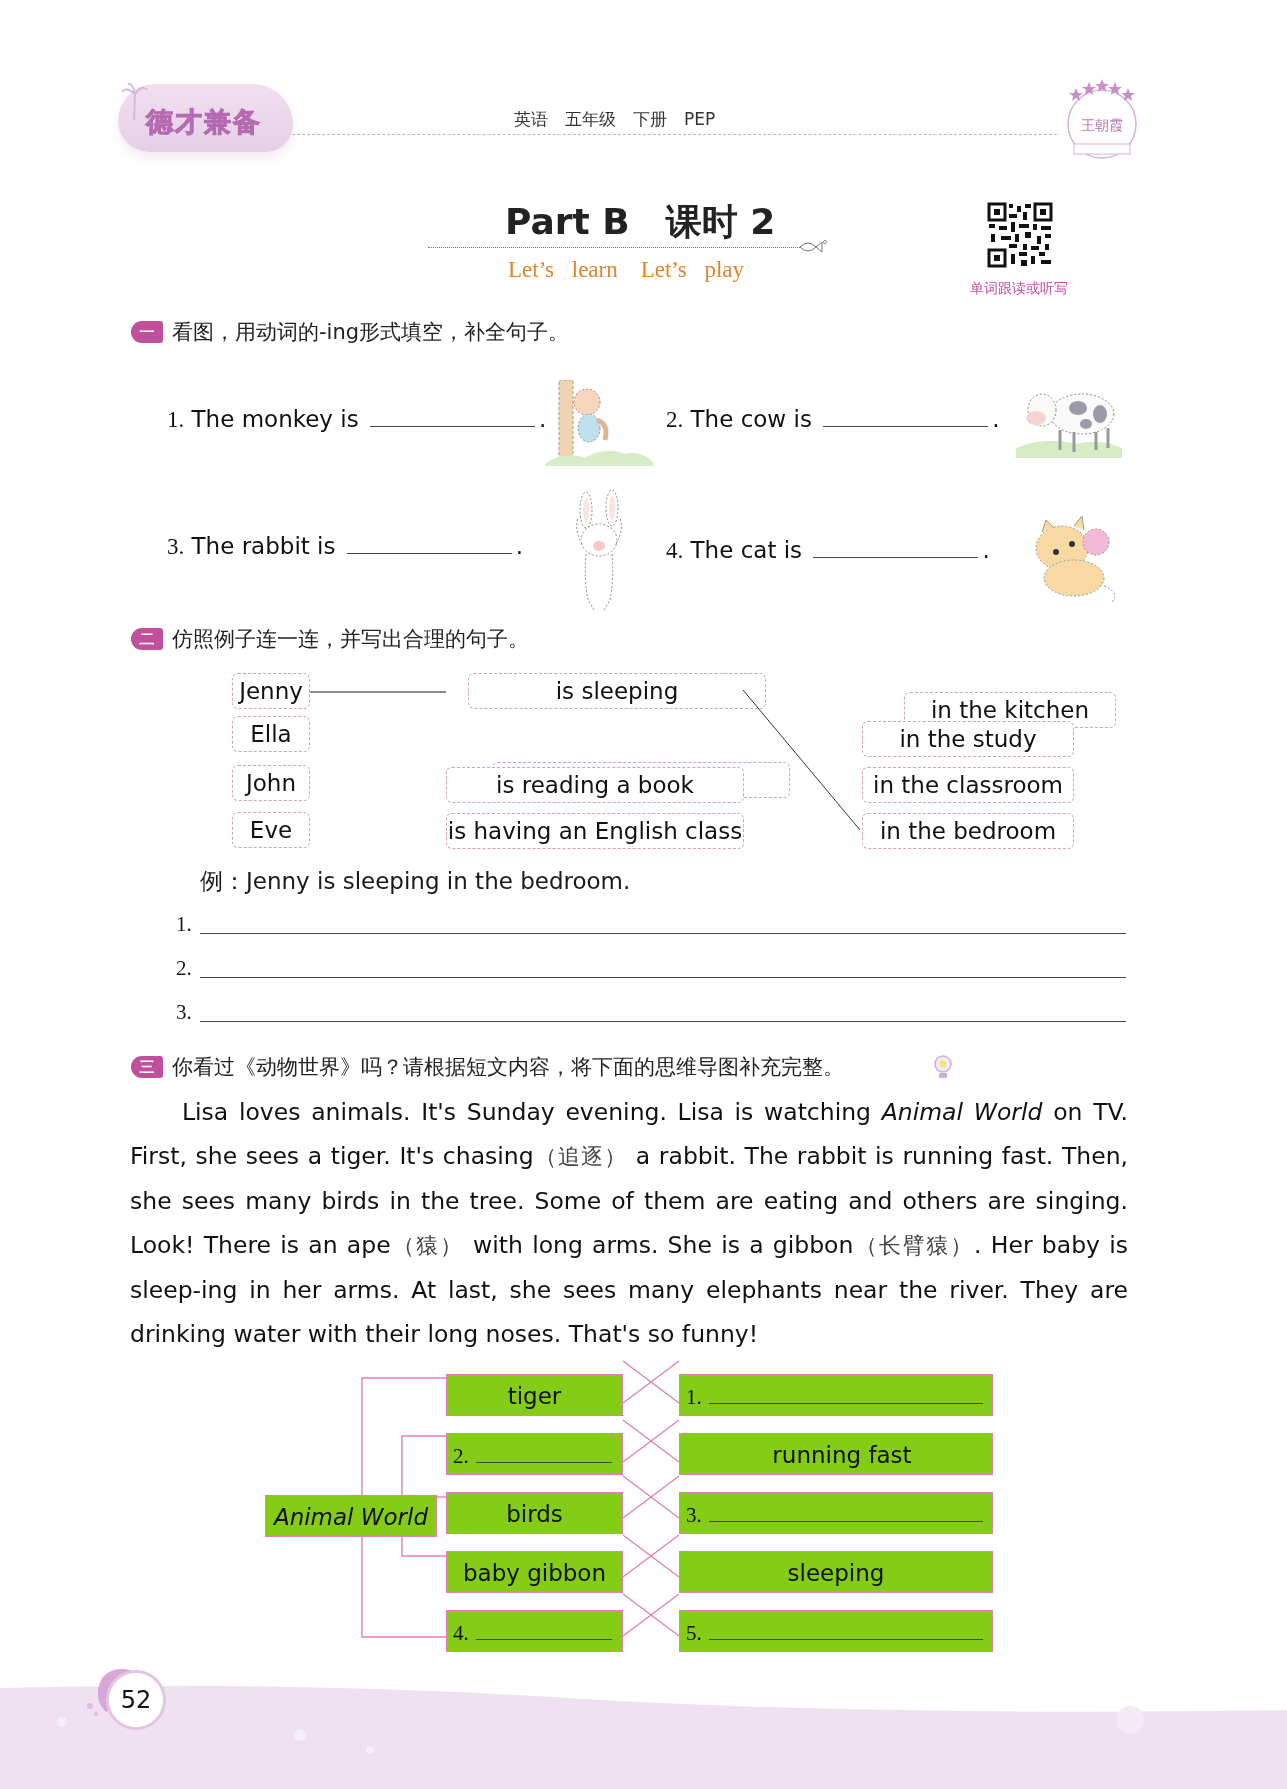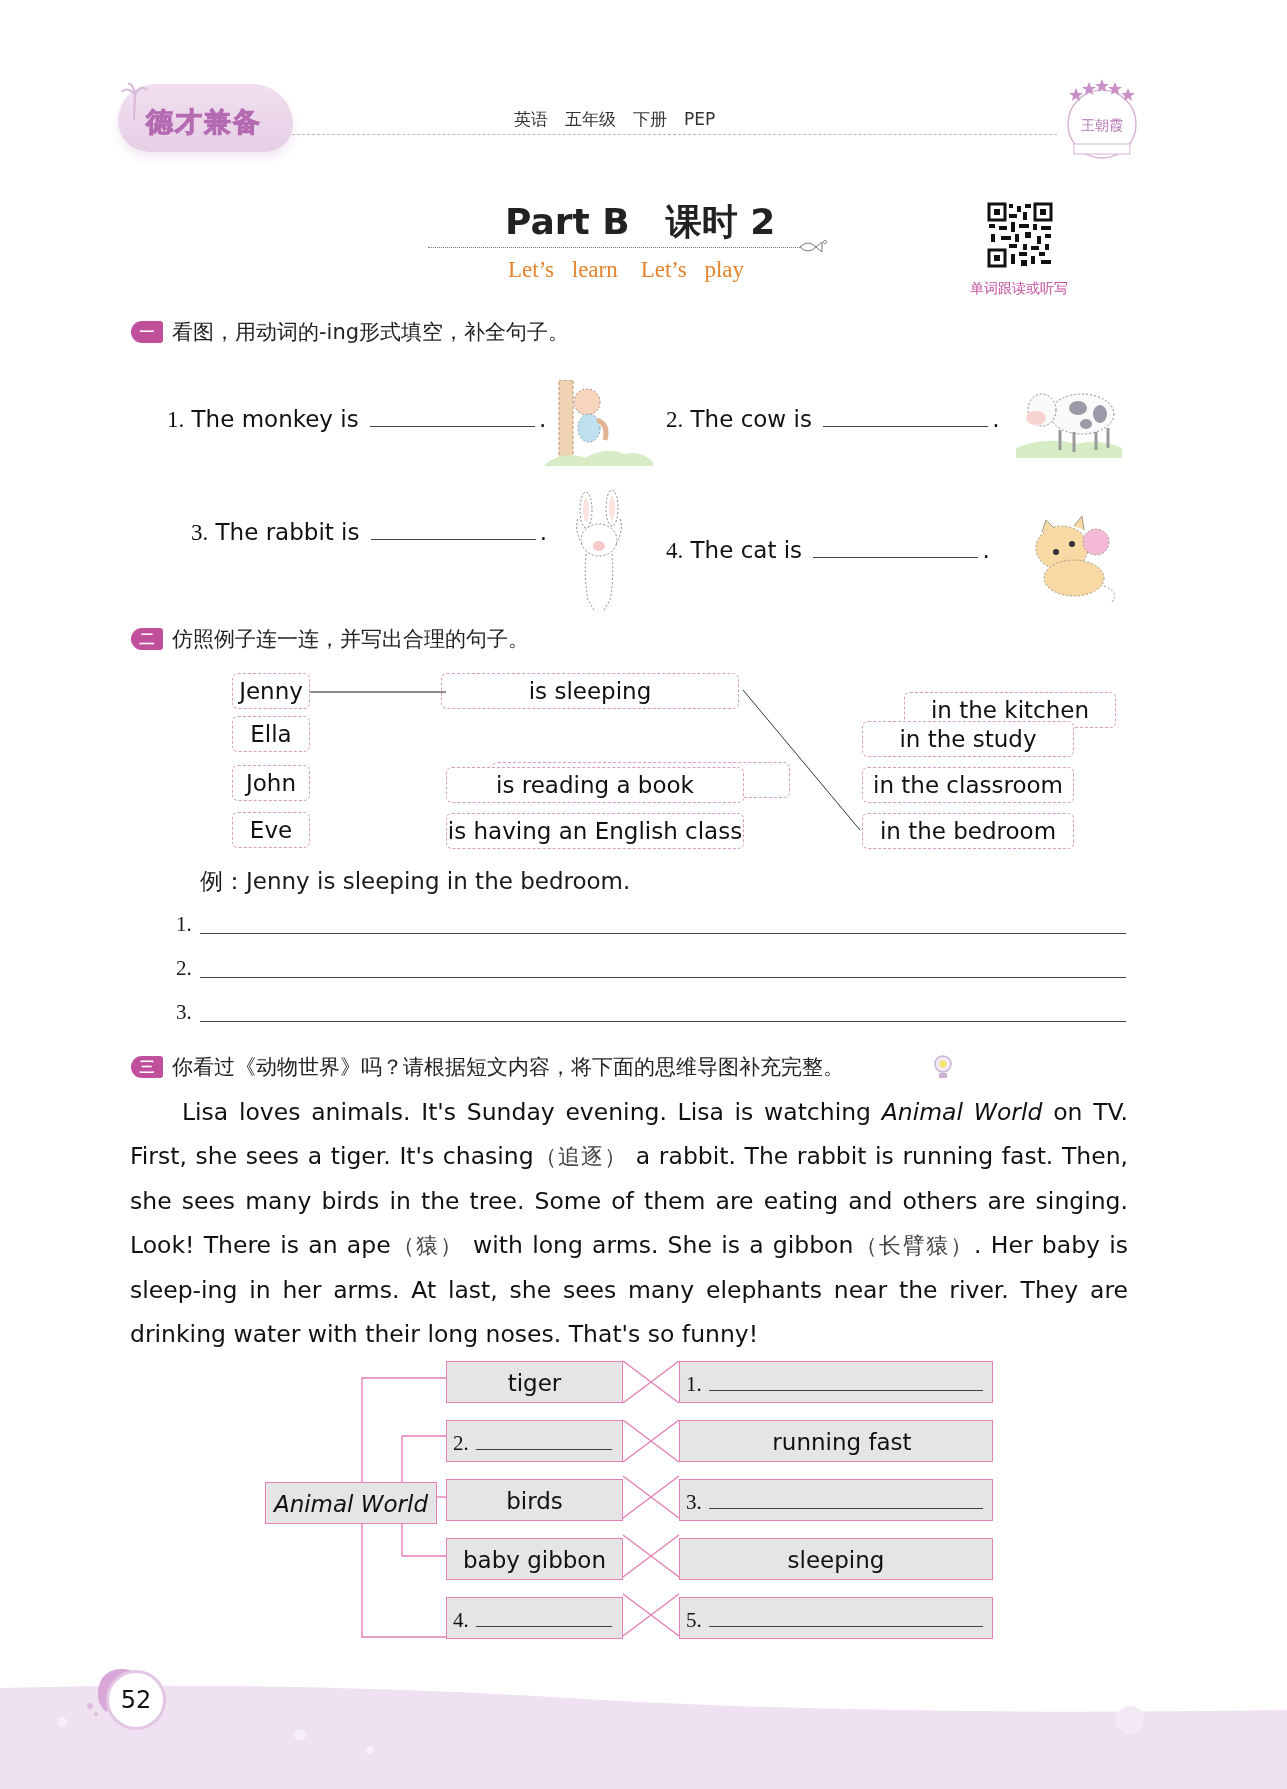--- a/index.html
+++ b/index.html
@@ -35,22 +35,22 @@
           text-align:center; font-size:23px; color:#111; background:#fff; }
   .ex-text { left:176px; top:866px; font-size:23px;margin-left:24px; }
   .wline { position:absolute; left:200px; width:926px; border-bottom:1.5px solid #444; }
   .wnum { position:absolute; left:176px; font-size:21px; font-family:"Liberation Serif", serif; }
   
   .passage { left:130px; top:1090px; width:998px; font-size:23.5px; line-height:44px; text-align:justify; color:#111; }
   .passage p { margin:0; text-indent:52px; }
   .passage i { font-style:italic; }
   .cn-small { font-size:22px; font-family:"DejaVu Serif", serif; color:#444; }
   
-  .mm { position:absolute; border:1.5px solid #e57fb5; background:#e5e5e5; height:42px; line-height:42px;
-        text-align:center; font-size:23px; color:#111; box-sizing:border-box; }
+  .mm { position:absolute; border:1.5px solid #e57fb5; background:#84cc16; height:42px; line-height:42px;
+        text-align:center; font-size:23px; color:#111; box-sizing:border-box;margin-top:13px; }
   .mm-num { font-family:"Liberation Serif", serif; font-size:21px; }
   .mm-blank { display:inline-block; border-bottom:1.5px solid #444; height:1px; vertical-align:baseline; }
   
   .footer-wave { left:0; top:1680px; width:1287px; height:120px; }
   .page-circle { left:106px; top:1670px; width:54px; height:54px; border-radius:50%; background:#fff;
                  border:3px solid #e3c6e3; text-align:center; line-height:54px; font-size:24px; color:#111; }
 </style>
 </head>
 <body>
 
@@ -150,21 +150,21 @@
   <path d="M0 70 Q30 58 60 66 Q84 60 106 70 L106 80 L0 80 Z" fill="#d6ecc5"></path>
   <ellipse cx="66" cy="36" rx="32" ry="20" fill="#fafafa" stroke="#888" stroke-width="1" stroke-dasharray="2 2"></ellipse>
   <ellipse cx="62" cy="30" rx="9" ry="7" fill="#9a9aa8"></ellipse>
     <ellipse cx="84" cy="36" rx="7" ry="9" fill="#9a9aa8"></ellipse>
     <ellipse cx="70" cy="46" rx="6" ry="5" fill="#9a9aa8"></ellipse>
   <ellipse cx="26" cy="32" rx="14" ry="16" fill="#fafafa" stroke="#888" stroke-width="1" stroke-dasharray="2 2"></ellipse>
   <ellipse cx="20" cy="40" rx="10" ry="7" fill="#f6d3d0"></ellipse>
   <path d="M44 52 V72 M58 54 V74 M80 54 V72 M92 50 V70" stroke="#999" stroke-width="3"></path>
 </svg>
 
-<div class="abs q-text" style="left:167px;top:519px;margin-left:24px;">
+<div class="abs q-text" style="left:167px;top:533px;">
   <span class="q-num">3.</span>
   <span>The rabbit is</span>
   <span class="blank" style="width:165px;"></span><span>.</span>
 </div>
 <svg class="pic" style="left:570px;top:490px;width:58px;height:124px;" viewBox="0 0 58 124">
   <g fill="#fff" stroke="#888" stroke-width="1" stroke-dasharray="2 2">
     <ellipse cx="16" cy="20" rx="6" ry="18"></ellipse>
       <ellipse cx="42" cy="18" rx="6" ry="18"></ellipse>
     <ellipse cx="29" cy="50" rx="18" ry="16"></ellipse>
     <path d="M16 64 Q14 90 18 110 L24 120 M42 64 Q44 90 40 110 L34 120"></path>
@@ -193,21 +193,21 @@
 </svg>
 
 <div class="abs badge" style="left:131px;top:628px;">二</div>
 <div class="abs sec-title" style="left:172px;top:625px;">仿照例子连一连，并写出合理的句子。</div>
 
 <div class="mbox" style="left:232px;top:673px;width:76px;">Jenny</div>
 <div class="mbox" style="left:232px;top:716px;width:76px;">Ella</div>
 <div class="mbox" style="left:232px;top:765px;width:76px;">John</div>
 <div class="mbox" style="left:232px;top:812px;width:76px;">Eve</div>
 
-<div class="mbox" style="left:441px;top:673px;width:296px;">is sleeping</div>
+<div class="mbox" style="left:468px;top:673px;width:296px;">is sleeping</div>
 <div class="mbox" style="left:446px;top:762px;width:296px;margin-left:46px;">is cooking</div>
 <div class="mbox" style="left:446px;top:767px;width:296px;">is reading a book</div>
 <div class="mbox" style="left:446px;top:813px;width:296px;">is having an English class</div>
 
 <div class="mbox" style="left:862px;top:692px;width:210px;margin-left:42px;">in the kitchen</div>
 <div class="mbox" style="left:862px;top:721px;width:210px;">in the study</div>
 <div class="mbox" style="left:862px;top:767px;width:210px;">in the classroom</div>
 <div class="mbox" style="left:862px;top:813px;width:210px;">in the bedroom</div>
 
 <svg class="abs" style="left:0;top:0;width:1287px;height:900px;pointer-events:none;">

